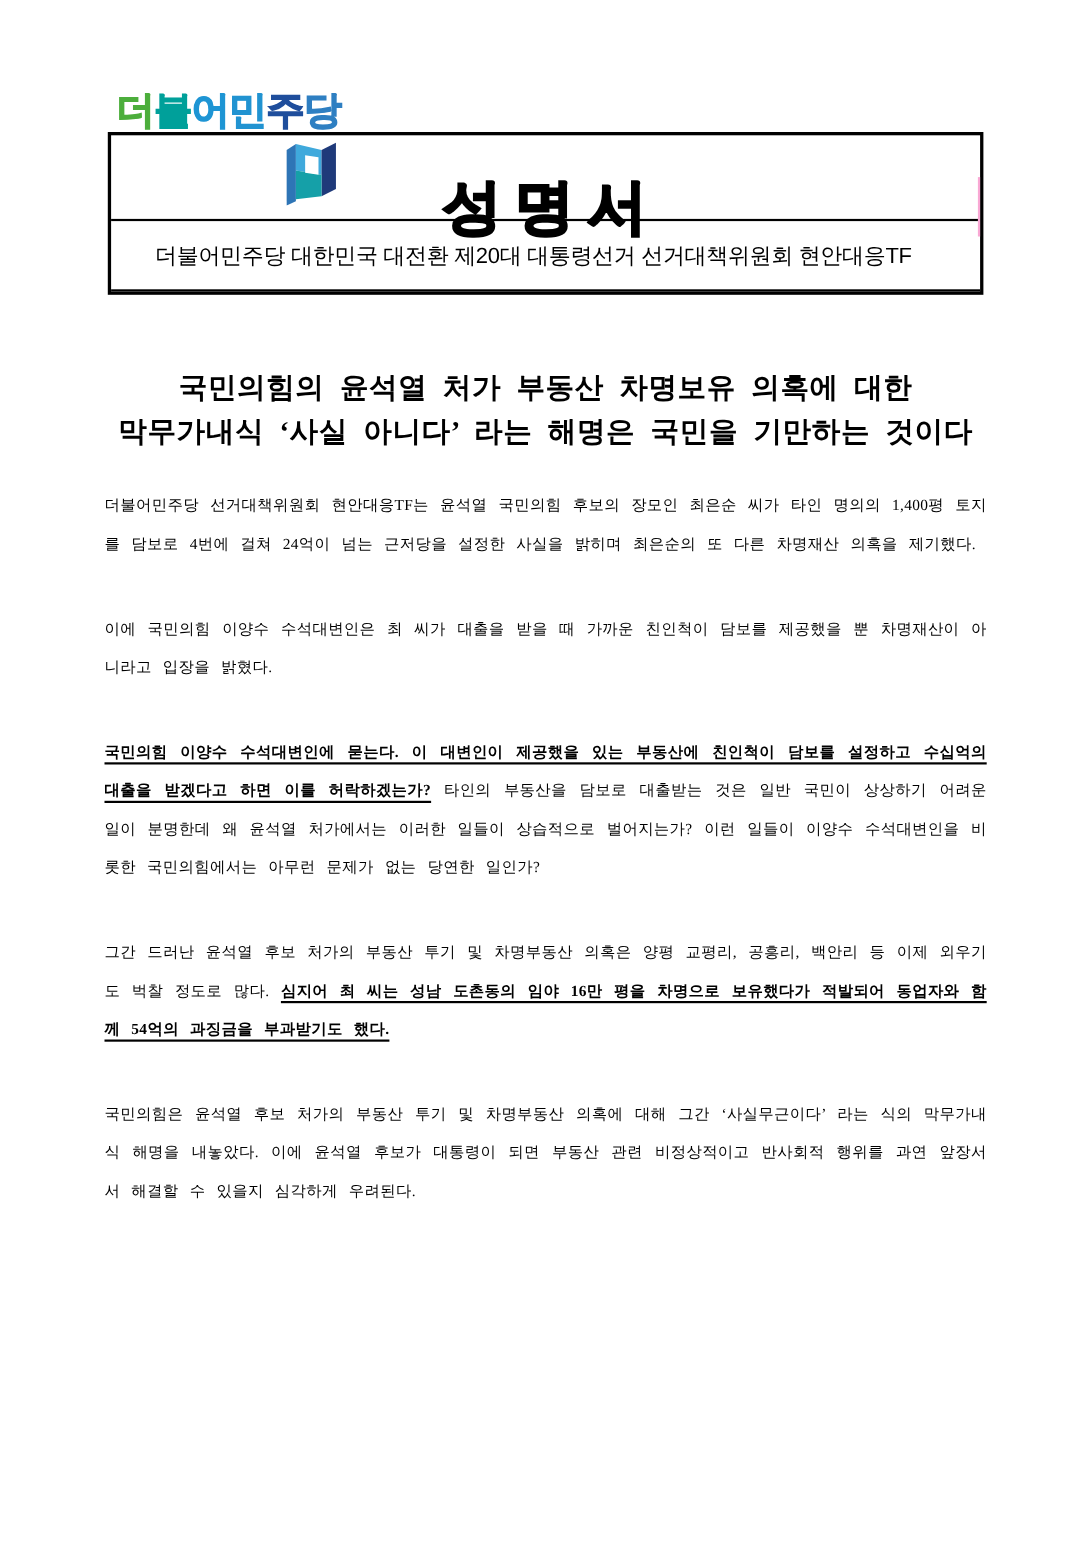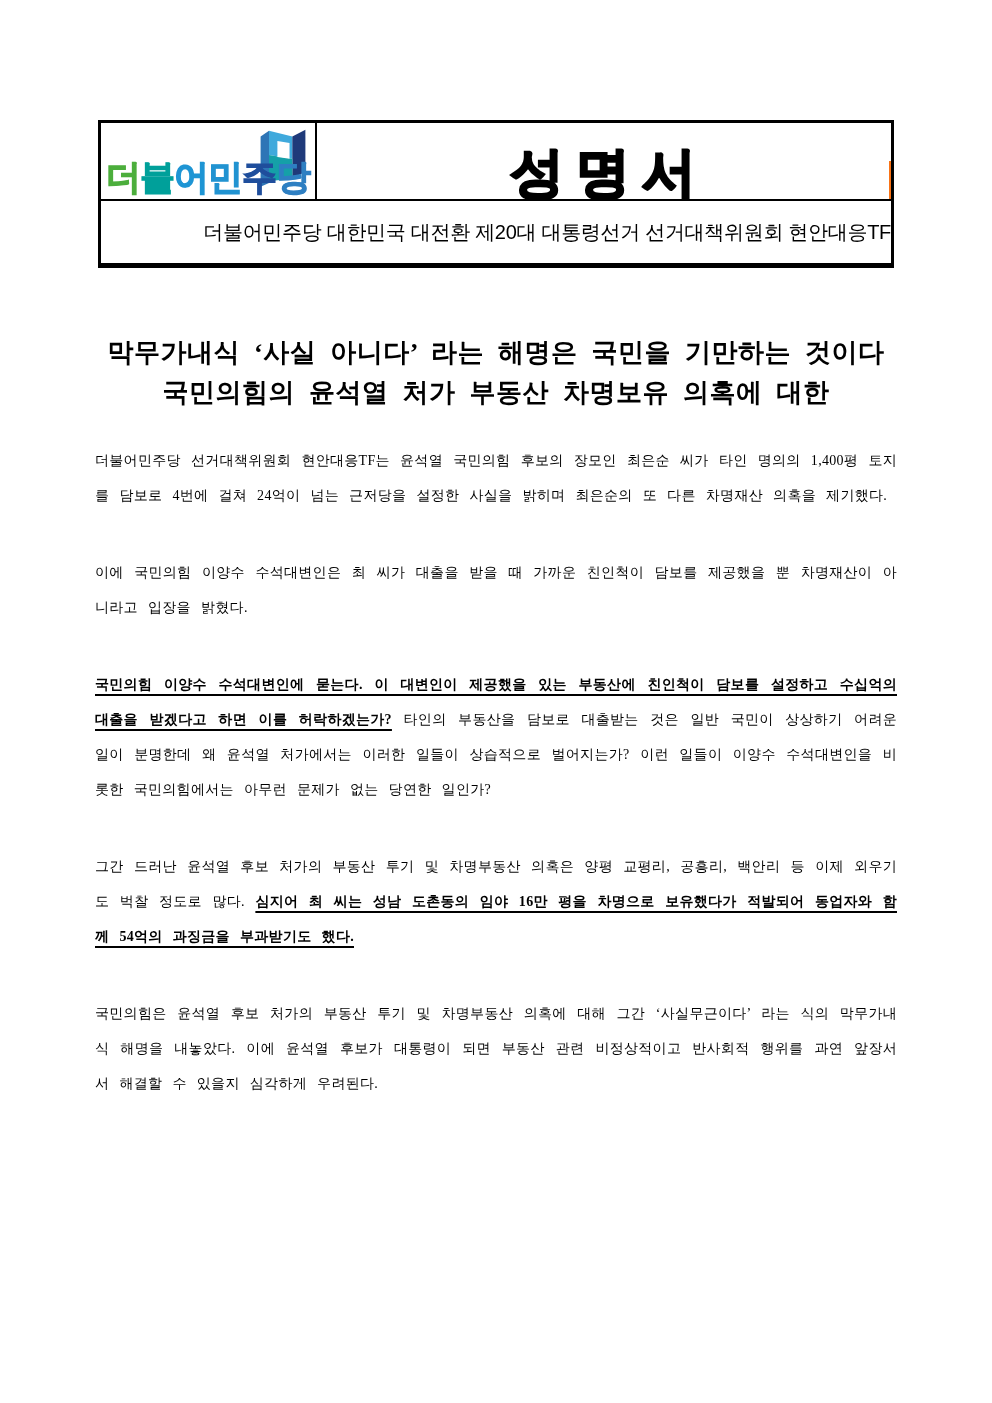--- a/index.html
+++ b/index.html
@@ -18,21 +18,21 @@
   .header-table {
     position: absolute;
     left: 98px;
     top: 120px;
     width: 796px;
     box-sizing: border-box;
     border: 3px solid #000;
     background: #fff;
     font-family: "Liberation Sans", "DejaVu Sans", sans-serif;
   }
-  .hrow1 { display: flex; height: 76px; border-bottom: 2px solid #000; }
+  .hrow1 { display: flex; height: 76px; border-bottom: 2px solid #000; flex-direction: column; }
   .logo-cell {
     width: 216px;
     border-right: 2px solid #000;
     position: relative;
     box-sizing: border-box;
   }
   .logo-text {
     position: absolute;
     left: 5px;
     bottom: 5px;
@@ -45,21 +45,21 @@
   }
   .flag-svg {
     position: absolute;
     right: 4px;
     top: 2px;
     width: 56px;
     height: 62px;
   }
   .doctype-cell {
     flex: 1;
-    border-right: 2px solid #f97316;
+    border-right: 2px solid #f9a8d4;
     display: flex;
     align-items: flex-end;
     justify-content: center;
     box-sizing: border-box;
     margin-top: 38px;
   }
   .doc-type {
     font-size: 54px;
     font-weight: 900;
     letter-spacing: 12px;
@@ -79,21 +79,22 @@
     font-size: 19px;
     font-weight: 700;
     letter-spacing: 0.5px;
     white-space: nowrap;
   }
   .hrow2 {
     height: 62px;
     border-bottom: 2px solid #000;
     display: flex;
     align-items: center;
-    justify-content: flex-end;
+    justify-content: flex-start;
+    padding-left: 40px;
   }
   .committee {
     font-size: 20px;
     font-weight: 500;
     letter-spacing: -0.3px;
     white-space: nowrap;
   }
   .hrow3 {
     height: 31px;
     display: flex;
@@ -163,22 +164,22 @@
       <div class="doctype-cell">
         <span class="doc-type">성명서</span>
       </div>
     </div>
     <div class="hrow2">
       <span class="committee">더불어민주당 대한민국 대전환 제20대 대통령선거 선거대책위원회 현안대응TF</span>
     </div>
   </div>
 
   <h1 class="statement-title">
+    <span class="tline">국민의힘의 윤석열 처가 부동산 차명보유 의혹에 대한</span>
     <span class="tline">막무가내식 ‘사실 아니다’ 라는 해명은 국민을 기만하는 것이다</span>
-    <span class="tline">국민의힘의 윤석열 처가 부동산 차명보유 의혹에 대한</span>
   </h1>
 
   <div class="doc-body">
       <p><span>더불어민주당 선거대책위원회 현안대응TF는 윤석열 국민의힘 후보의 장모인 최은순 씨가 타인 명의의 1,400평 토지를 담보로 4번에 걸쳐 24억이 넘는 근저당을 설정한 사실을 밝히며 최은순의 또 다른 차명재산 의혹을 제기했다.</span></p>
       <p><span>이에 국민의힘 이양수 수석대변인은 최 씨가 대출을 받을 때 가까운 친인척이 담보를 제공했을 뿐 차명재산이 아니라고 입장을 밝혔다.</span></p>
       <p><span class="bold underline">국민의힘 이양수 수석대변인에 묻는다. 이 대변인이 제공했을 있는 부동산에 친인척이 담보를 설정하고 수십억의 대출을 받겠다고 하면 이를 허락하겠는가?</span><span> 타인의 부동산을 담보로 대출받는 것은 일반 국민이 상상하기 어려운 일이 분명한데 왜 윤석열 처가에서는 이러한 일들이 상습적으로 벌어지는가? 이런 일들이 이양수 수석대변인을 비롯한 국민의힘에서는 아무런 문제가 없는 당연한 일인가?</span></p>
       <p><span>그간 드러난 윤석열 후보 처가의 부동산 투기 및 차명부동산 의혹은 양평 교평리, 공흥리, 백안리 등 이제 외우기도 벅찰 정도로 많다. </span><span class="bold underline">심지어 최 씨는 성남 도촌동의 임야 16만 평을 차명으로 보유했다가 적발되어 동업자와 함께 54억의 과징금을 부과받기도 했다. </span></p>
       <p><span>국민의힘은 윤석열 후보 처가의 부동산 투기 및 차명부동산 의혹에 대해 그간 ‘사실무근이다’ 라는 식의 막무가내식 해명을 내놓았다. 이에 윤석열 후보가 대통령이 되면 부동산 관련 비정상적이고 반사회적 행위를 과연 앞장서서 해결할 수 있을지 심각하게 우려된다.</span></p>
     </div>
 

